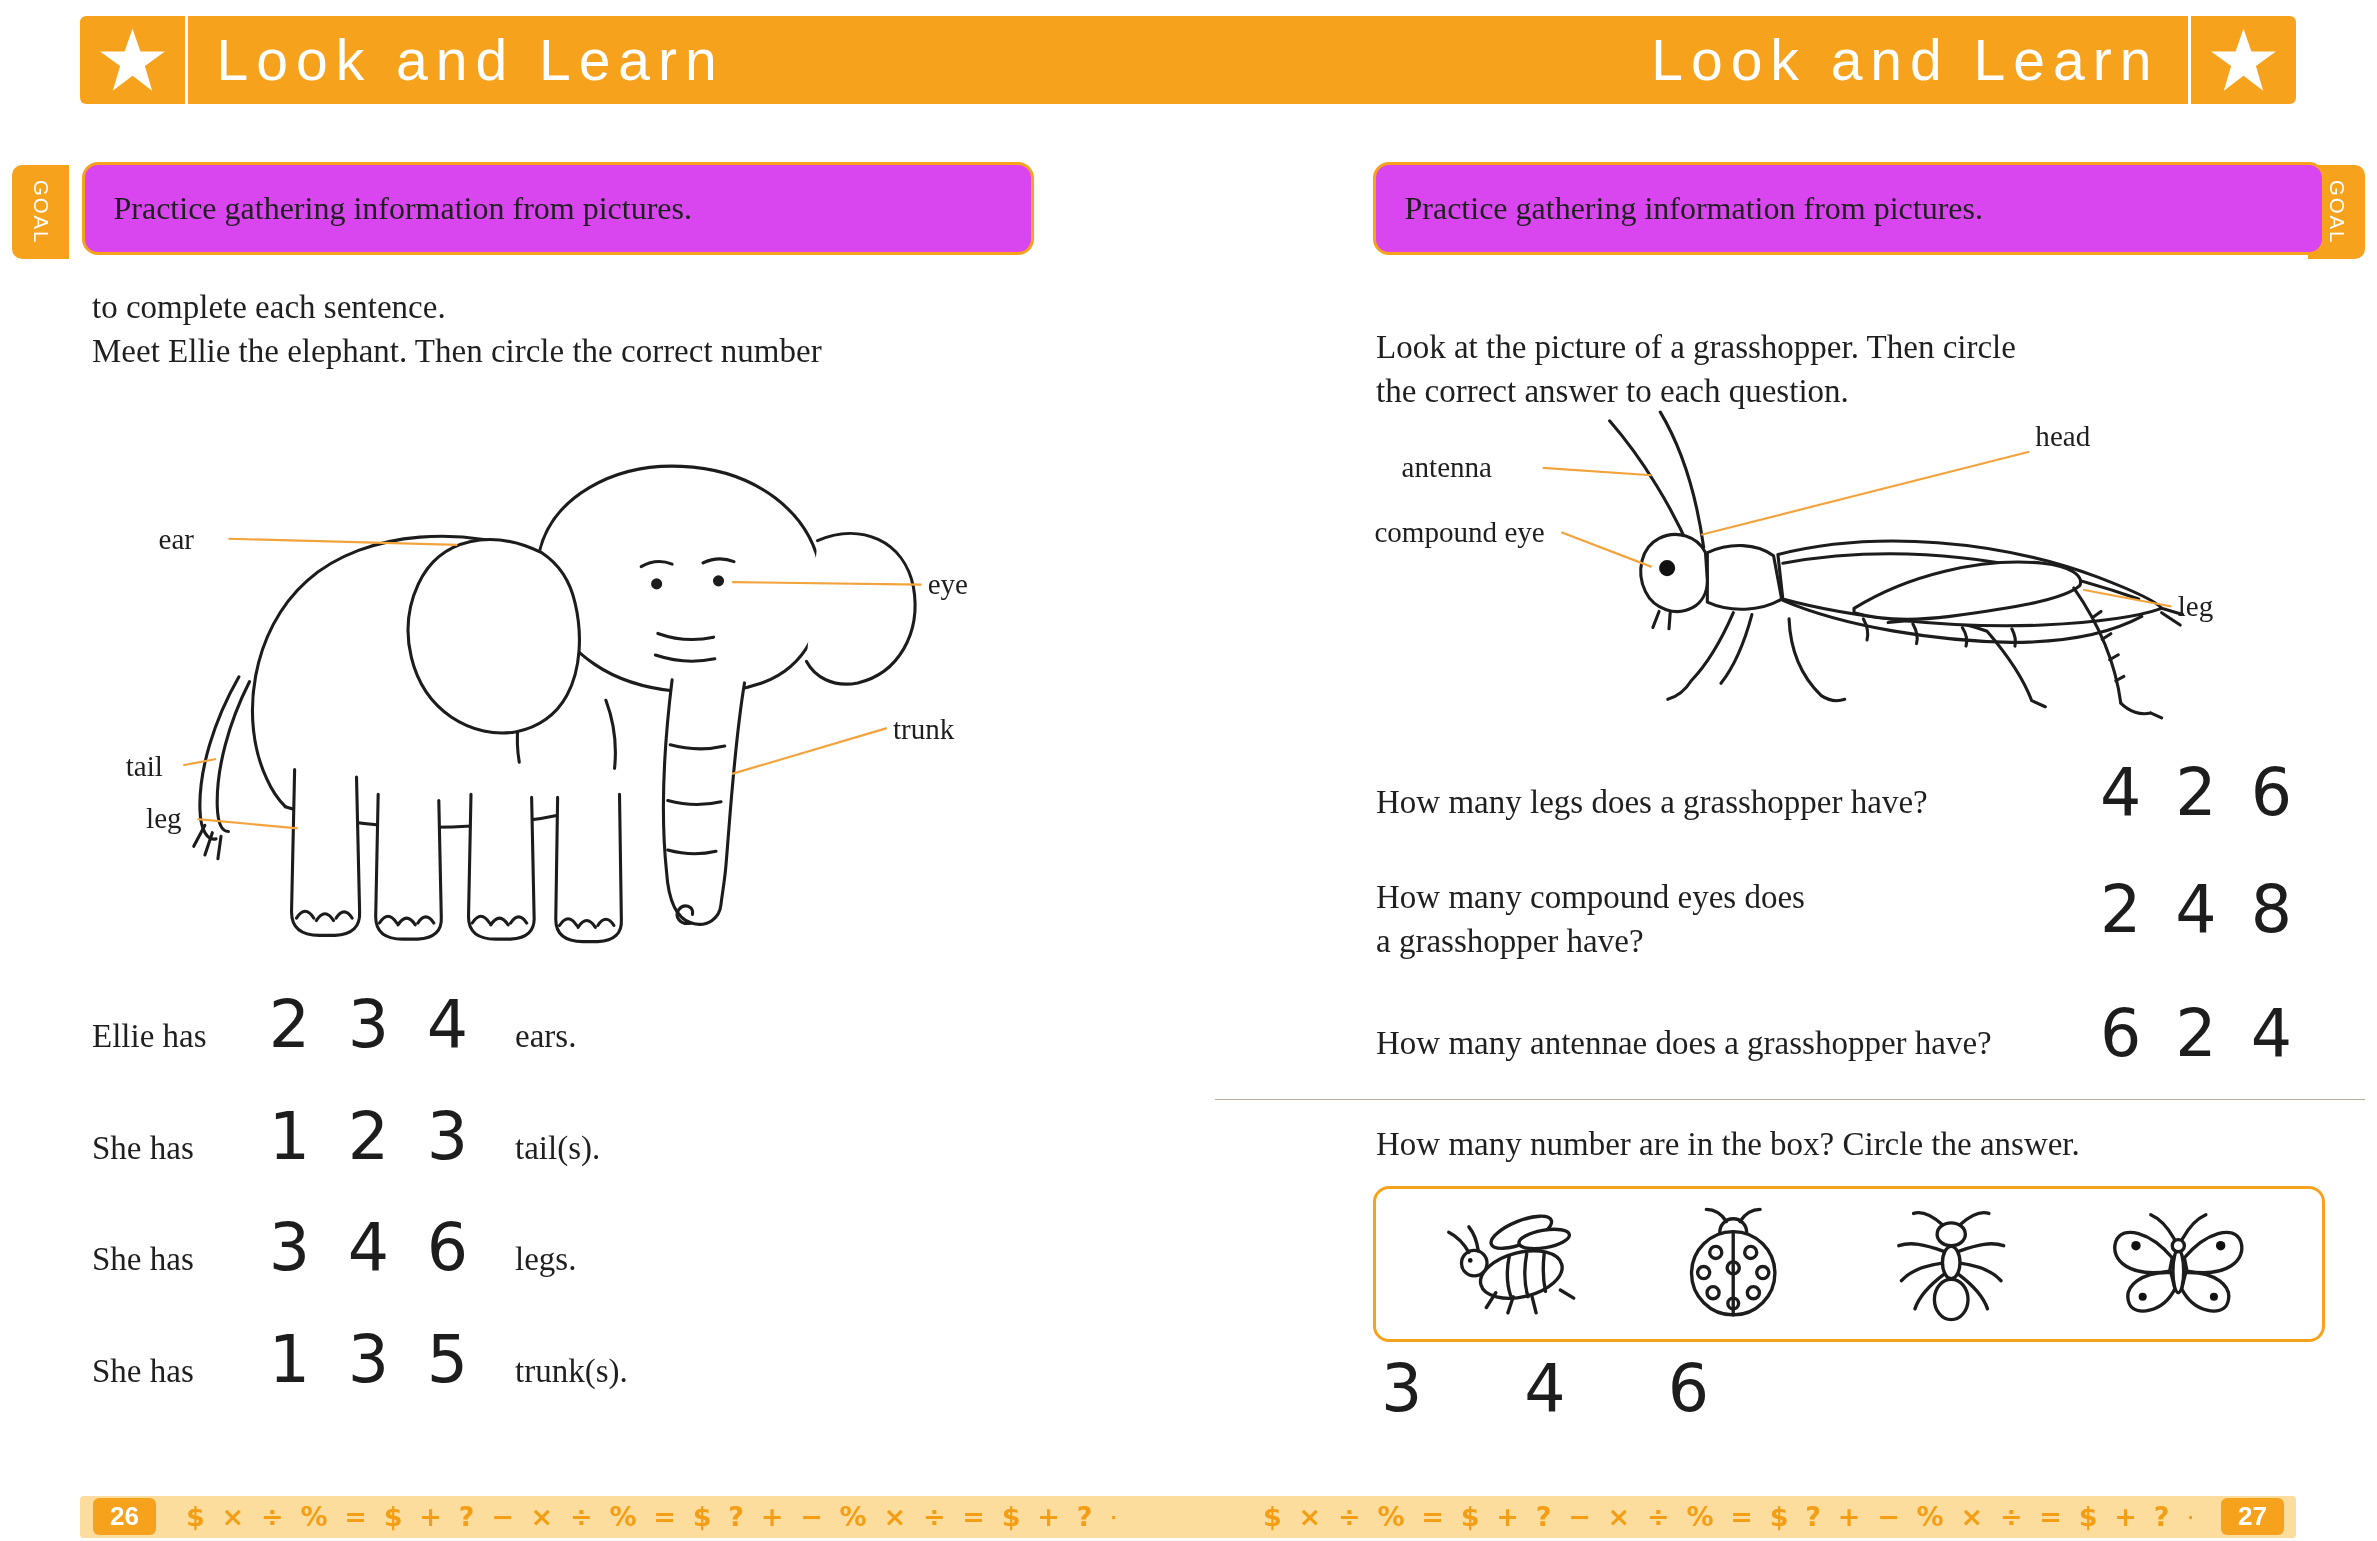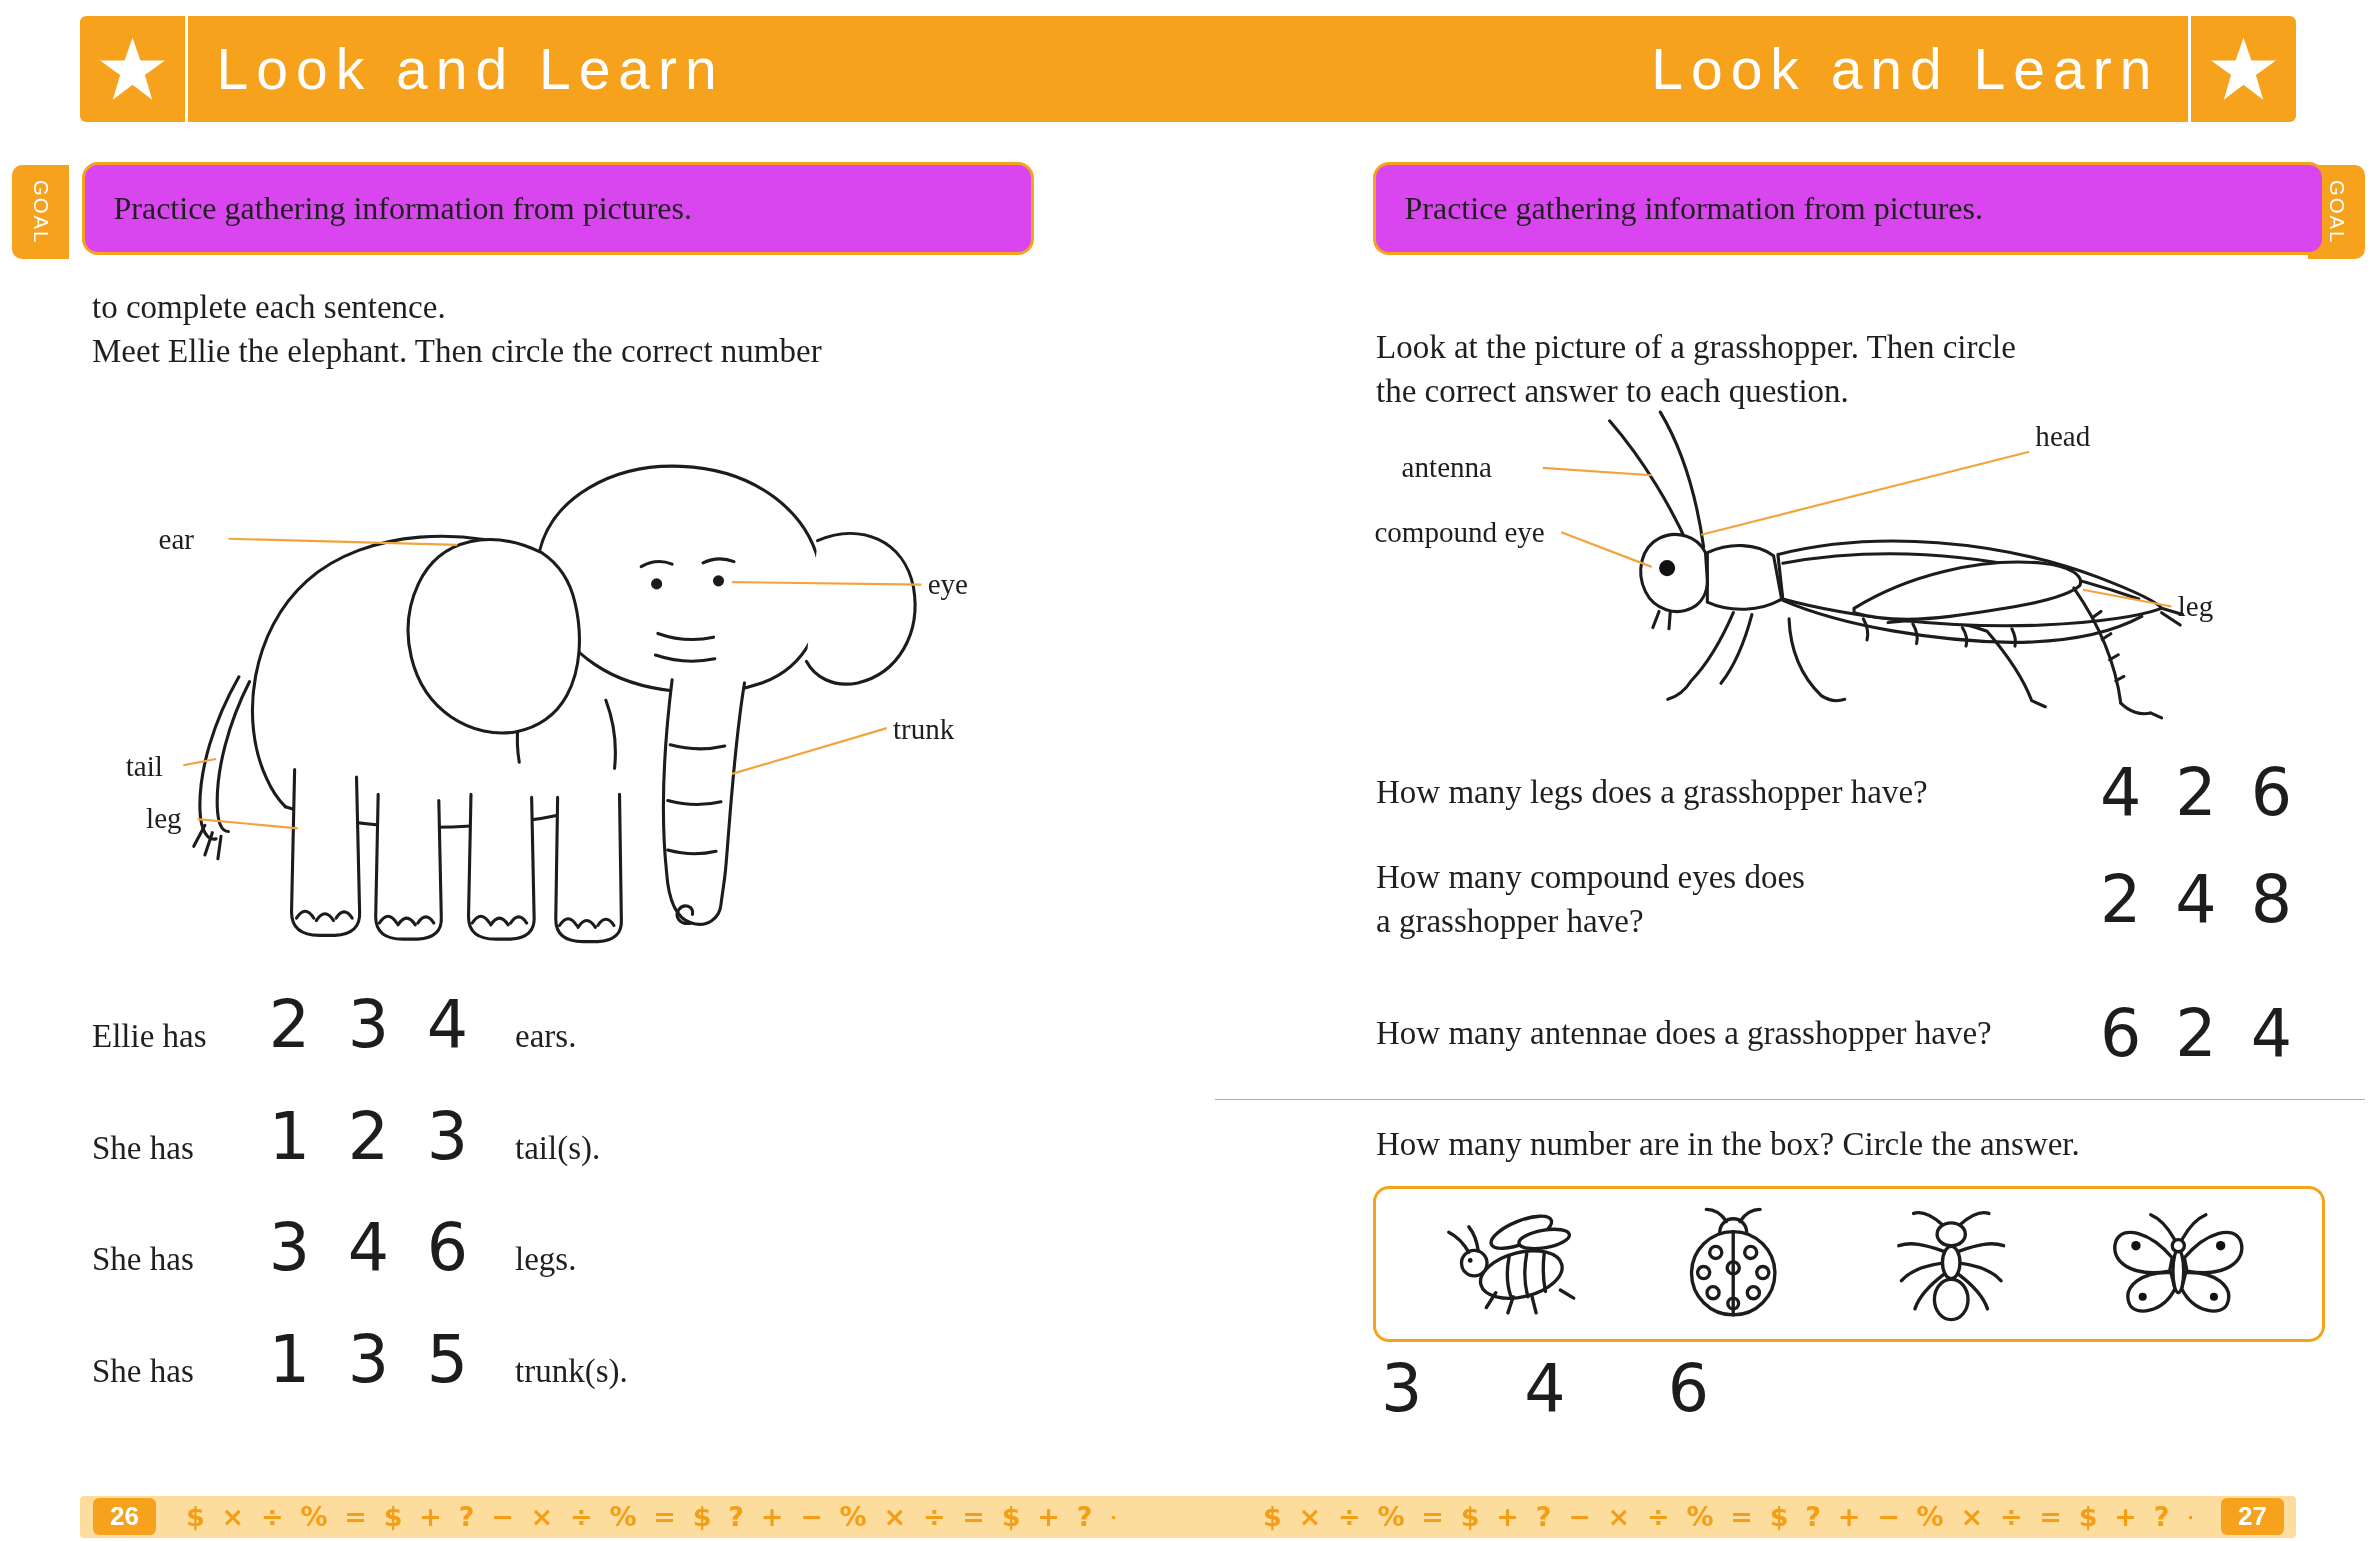--- a/index.html
+++ b/index.html
@@ -1,20 +1,20 @@
 <!DOCTYPE html>
 <html style="font-size:10px"><head>
 <meta charset="utf-8">
 <style>
   html,body{margin:0;padding:0;background:#ffffff;}
   .spread{position:relative;width:2377px;height:1541px;background:#fff;overflow:hidden;
           font-family:"Liberation Serif",serif;color:#1f1f1f;}
 
   
-  .header{position:absolute;left:80px;top:16px;width:2216px;height:106px;
+  .header{position:absolute;left:80px;top:16px;width:2216px;height:88px;
           background:#F6A21C;border-radius:6.2px;display:flex;align-items:stretch;}
   .star-box{width:105px;display:flex;align-items:center;justify-content:center;flex:0 0 auto;}
   .star-box svg{width:69px;height:69px;}
   .hdr-sep{width:3.1px;background:#fff;flex:0 0 auto;}
   .hdr-title{font-family:"Liberation Sans",sans-serif;font-size:57px;color:#fff;
              letter-spacing:8px;display:flex;align-items:center;padding:0 28.5px;white-space:nowrap;}
   .hdr-spacer{flex:1;}
 
   
   .goal-tab{position:absolute;top:165px;width:57px;height:94px;background:#F6A21C;
@@ -47,21 +47,21 @@
   
   .sentence{position:absolute;left:92px;display:flex;align-items:baseline;}
   .sentence .prefix{font-size:33px;width:158px;flex:0 0 auto;}
   .num{font-family:"DejaVu Sans",sans-serif;font-size:65px;color:#1d1d1d;
        width:79px;text-align:center;flex:0 0 auto;line-height:1.1;}
   .sentence .suffix{font-size:33px;margin-left:28px;}
 
   
   .question{position:absolute;left:1376px;width:916px;display:flex;
             justify-content:space-between;align-items:center;}
-  .question .qtext{font-size:33px;line-height:1.32;max-width:693px;}
+  .question .qtext{font-size:33px;line-height:1.32;max-width:693px;margin-top:20px;}
   .qnums{display:flex;gap:34px;flex:0 0 auto;}
   .qnums .num{width:auto;min-width:38px;}
 
   .divider{position:absolute;left:1215px;top:1099px;width:1150px;border-top:1.9px solid #b7ae9c;}
   .box-question{position:absolute;left:1376px;top:1126px;font-size:33px;}
   .insect-box{position:absolute;left:1373px;top:1186px;width:952px;height:156px;box-sizing:border-box;
               border:3.1px solid #F6A21C;border-radius:16px;background:#fff;
               display:flex;align-items:center;justify-content:space-around;padding:0 25px;}
   .insect-box svg{height:121px;display:block;}
   .box-options{position:absolute;left:1381px;top:1353px;display:flex;gap:102px;}

